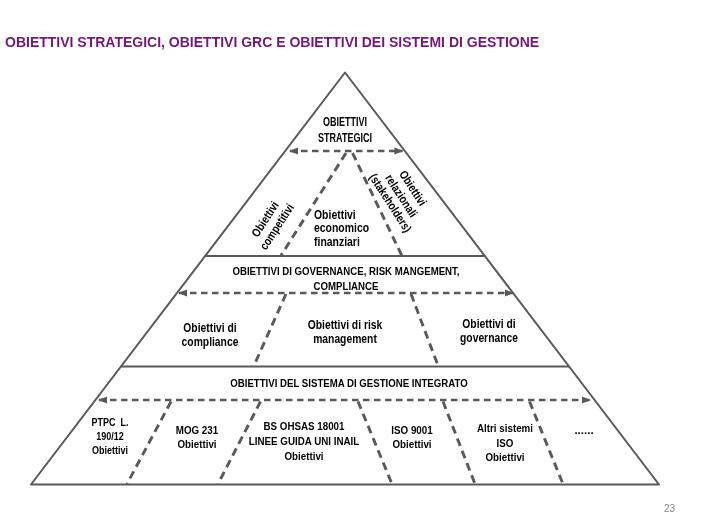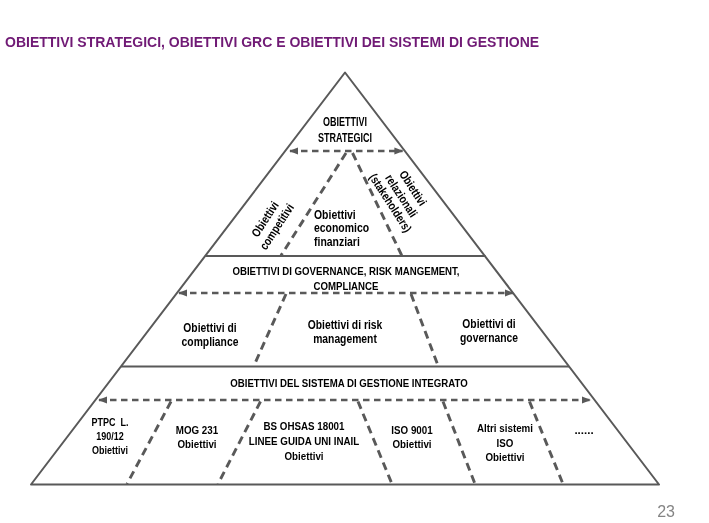--- a/index.html
+++ b/index.html
@@ -20,21 +20,21 @@
   .lbl.left-align{text-align:left;transform-origin:0 50%;transform:translate(0,-50%) scaleX(var(--sx,1));}
   .t12{font-size:12px;line-height:14.2px;--sx:0.86;}
   .tier1-label{font-size:12px;line-height:15.5px;--sx:0.75;}
   .econ{font-size:12px;line-height:13.6px;--sx:0.87;}
   .band-label{font-size:10.6px;line-height:14.4px;--sx:0.91;}
   .cell{font-size:11.5px;line-height:14.5px;--sx:0.85;}
   .cell2{font-size:11.5px;line-height:14px;--sx:0.85;}
   .cell3{font-size:11.5px;line-height:15.2px;--sx:0.85;}
   .page-number{
     position:absolute;right:34px;top:503px;
-    font-size:16px;color:#848484;font-weight:normal;
+    font-size:10px;color:#848484;font-weight:normal;
   }
 </style>
 </head>
 <body>
 
 <div class="slide">
 
   <div class="slide-title">OBIETTIVI STRATEGICI, OBIETTIVI GRC E OBIETTIVI DEI SISTEMI DI GESTIONE</div>
 
   <svg class="pyramid-svg" width="709" height="523" viewBox="0 0 709 523">

